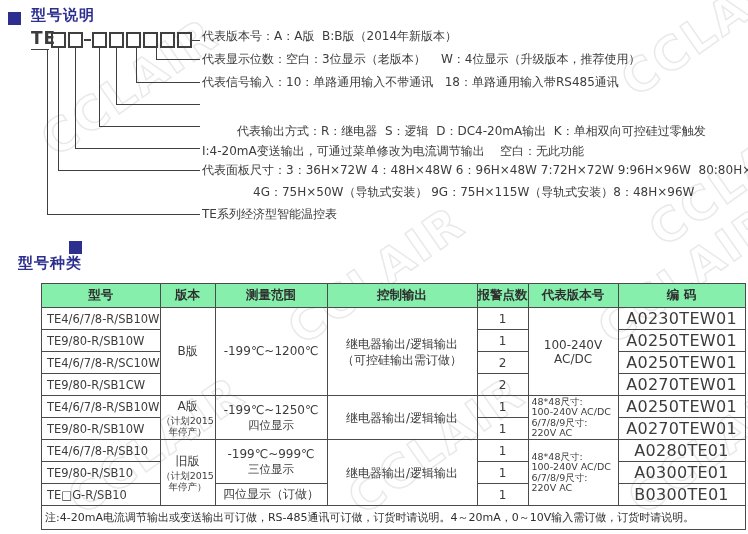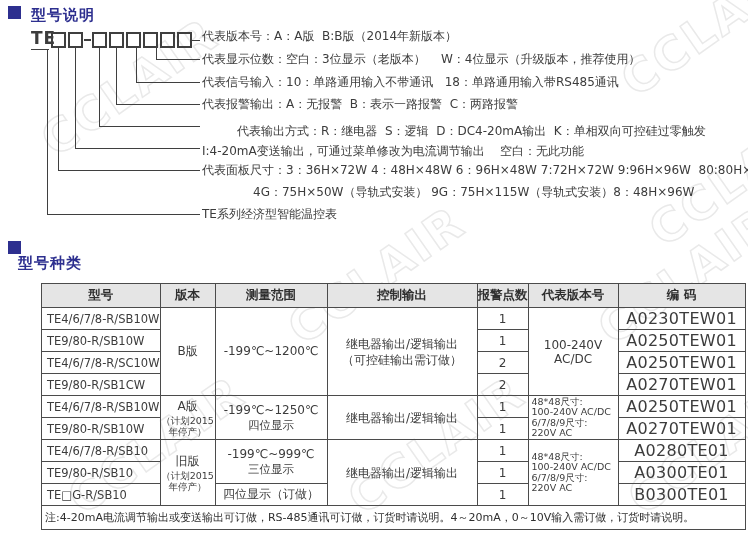--- a/index.html
+++ b/index.html
@@ -10,41 +10,41 @@
   .wm {
     position:absolute; font-size:46px; font-weight:bold; letter-spacing:3px;
     color:transparent; -webkit-text-stroke:1.5px #dedede;
     transform:rotate(-35deg); opacity:.65; z-index:0; pointer-events:none;
     font-family:"DejaVu Sans", sans-serif;
   }
 
   .content { position:relative; z-index:1; }
 
   
-  .section-header { position:absolute; left:8px; display:flex; align-items:flex-start; }
+  .section-header { position:absolute; left:8px; display:flex; align-items:flex-end; }
   .section-header .bullet { width:13px; height:13px; background:#2d2f8f; display:inline-block; }
   .section-header .stitle { margin-left:10px; font-size:15px; font-weight:bold; color:#2d2f8f; letter-spacing:1px; }
   .sh1 { top:6px; }
   .sh2 { top:241px;flex-direction:column; }
 
   
   .diagram { position:absolute; left:0; top:0; width:748px; height:232px; color:#3c3c3c; }
   .te { position:absolute; left:31px; top:28px; font-size:17px; font-weight:bold; letter-spacing:1px; }
   .mbox { position:absolute; top:32px; width:15px; height:16px; border:2px solid #3f3f3f; background:transparent; }
   .dash { position:absolute; top:39px; left:84px; width:7px; height:2px; background:#3f3f3f; }
   .hl, .vl { position:absolute; background:#3f3f3f; }
   .hl { height:1px; }
   .vl { width:1px; }
   .dline { position:absolute; left:202px; font-size:12px; color:#3c3c3c; white-space:pre; line-height:14px; }
 
   
   .spec-table { position:absolute; left:41px; top:283px; border-collapse:collapse; table-layout:fixed; color:#3c3c3c; }
   .spec-table th, .spec-table td { border:1px solid #4b4b4b; overflow:hidden; }
   .spec-table th {
-    background:#e5e5e5; font-size:12.5px; font-weight:bold; color:#2f2f2f;
+    background:#86efac; font-size:12.5px; font-weight:bold; color:#2f2f2f;
     height:24px; text-align:center; white-space:pre;
   }
   .spec-table td { height:22px; font-size:11.5px; text-align:center; vertical-align:middle; }
   td.model { text-align:left; padding-left:5px; white-space:nowrap; font-size:11.5px; }
   td.alarm { font-size:12px; }
   td.code  { font-size:16px; letter-spacing:.3px; }
   td.ver   { font-size:12px; }
   td.ver .small, td.ver .small2 { font-size:9.5px; line-height:11px; }
   td.range { font-size:12px; line-height:15px; }
   td.range .line2 { font-size:11.5px; }
@@ -107,21 +107,20 @@
       <div class="vl" style="left:58px; top:48px; height:122px;"></div>
       <div class="hl" style="left:58px; top:170px; width:142px;"></div>
 
       <div class="hl" style="left:31px; top:49px; width:18px;"></div>
       <div class="vl" style="left:47px; top:49px; height:165px;"></div>
       <div class="hl" style="left:47px; top:214px; width:153px;"></div>
 
       <div class="dline" style="top:29px;">代表版本号：A：A版  B:B版（2014年新版本）</div>
       <div class="dline" style="top:52px;">代表显示位数：空白：3位显示（老版本）    W：4位显示（升级版本，推荐使用）</div>
       <div class="dline" style="top:75px;">代表信号输入：10：单路通用输入不带通讯   18：单路通用输入带RS485通讯</div>
-      <div class="dline" style="top:97px;">代表报警输出：A：无报警  B：表示一路报警  C：两路报警</div>
       <div class="dline" style="top:124px;margin-left:35px;">代表输出方式：R：继电器  S：逻辑  D：DC4-20mA输出  K：单相双向可控硅过零触发</div>
       <div class="dline" style="top:144px;">I:4-20mA变送输出，可通过菜单修改为电流调节输出    空白：无此功能</div>
       <div class="dline" style="top:163px;">代表面板尺寸：3：36H×72W 4：48H×48W 6：96H×48W 7:72H×72W 9:96H×96W  80:80H×160W</div>
       <div class="dline" style="top:185px; left:253px;">4G：75H×50W（导轨式安装） 9G：75H×115W（导轨式安装）8：48H×96W</div>
       <div class="dline" style="top:207px;">TE系列经济型智能温控表</div>
     </div>
 
     <div class="section-header sh2">
       <span class="bullet"></span>
       <span class="stitle">型号种类</span>

